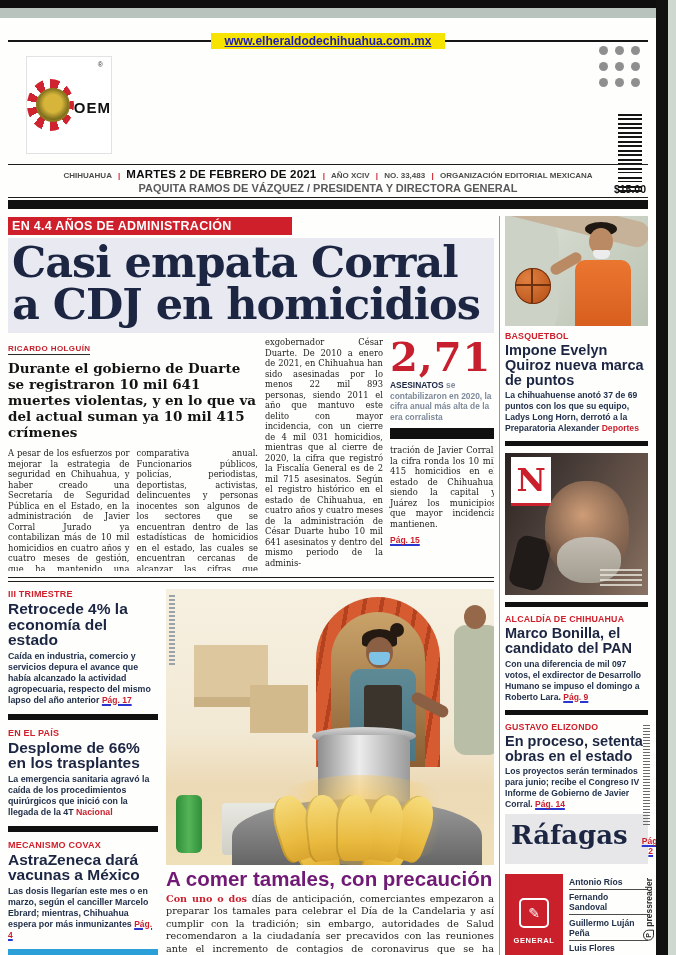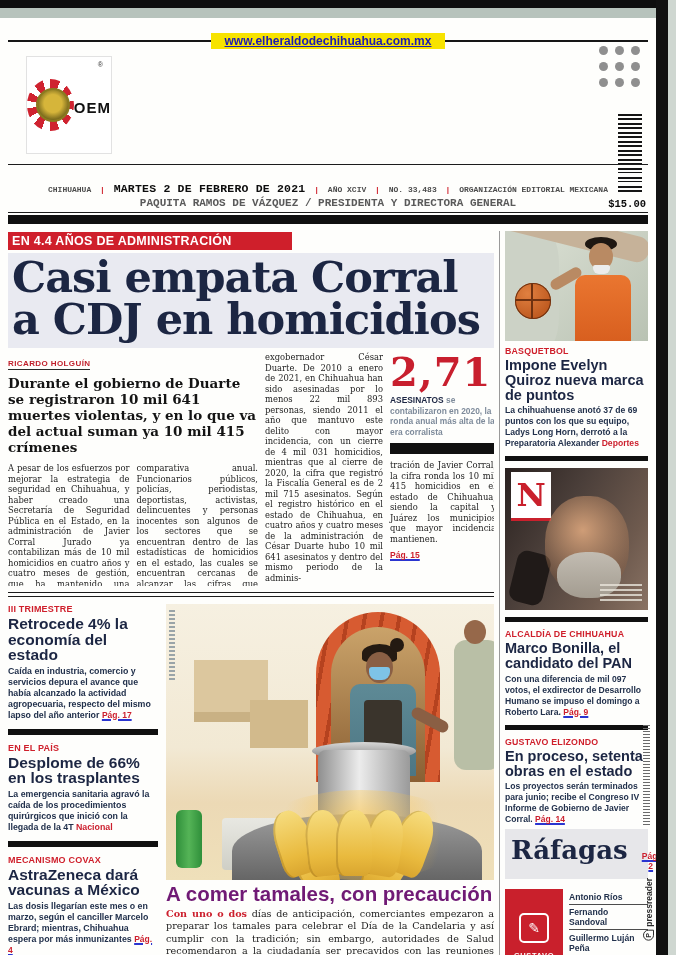--- a/index.html
+++ b/index.html
@@ -22,21 +22,21 @@
            background:repeating-conic-gradient(#cf2330 0 22deg,#fff 22deg 40deg);}
   .oem-sun::after{content:"";position:absolute;left:9px;top:9px;width:34px;height:34px;border-radius:50%;
            background:radial-gradient(circle at 50% 45%,#d6b53a 0 40%,#7a6a1d 72%,#3c3310 100%);
            border:2px solid #8a7a20;box-sizing:border-box;}
   .oem-reg{position:absolute;right:8px;top:4px;font-size:7px;color:#333;}
   .oem-label{margin-top:4px;font-weight:bold;font-size:15px;letter-spacing:1px;color:#111;}
   .mast-title{font-family:"DejaVu Serif","Liberation Serif",serif;font-weight:bold;font-size:60px;
               letter-spacing:-1px;color:#141414;line-height:1.02;}
   .mast-reg{font-size:13px;vertical-align:top;color:#141414;}
   .mast-sub{margin-top:-4px;color:#cf1f2b;font-weight:bold;font-size:16px;letter-spacing:7px;}
-  .dateline{border-top:1.5px solid #1c1c1c;margin-top:2px;padding-top:17px;position:relative;font-family:Liberation Mono, monospace;}
+  .dateline{border-top:1.5px solid #1c1c1c;margin-top:2px;padding-top:3px;position:relative;}
   .dl1{text-align:center;font-size:8px;color:#4c4c4c;font-weight:bold;white-space:nowrap;}
   .dl1 .sep{color:#cf1f2b;font-weight:bold;padding:0 4px;}
   .dl-date{color:#0d0d0d;font-size:11.5px;font-weight:900;letter-spacing:.2px;}
   .dl2{text-align:center;font-size:11px;color:#5a5a5a;font-weight:bold;margin-top:2px;padding-bottom:3px;
        border-bottom:1.5px solid #1c1c1c;}
   .price{position:absolute;right:2px;bottom:3px;font-size:10.5px;font-weight:900;color:#0d0d0d;}
   .thickbar{height:9px;background:#101010;margin-top:2px;}
 
   
   .content{display:flex;margin-top:7px;gap:5px;height:748px;}
@@ -229,21 +229,21 @@
               <div class="cols2">
                 <p class="bodytext">A pesar de los esfuerzos por mejorar la estrategia de seguridad en Chihuahua, y haber creado una Secretaría de Seguridad Pública en el Estado, en la administración de Javier Corral Jurado ya contabilizan más de 10 mil homicidios en cuatro años y cuatro meses de gestión, que ha mantenido una inclinación al alza dentro de la</p>
                 <p class="bodytext">comparativa anual. Funcionarios públicos, policías, periodistas, deportistas, activistas, delincuentes y personas inocentes son algunos de los sectores que se encuentran dentro de las estadísticas de homicidios en el estado, las cuales se encuentran cercanas de alcanzar las cifras que registró el periodo del</p>
               </div>
             </div>
             <p class="bodytext col3">exgobernador César Duarte. De 2010 a enero de 2021, en Chihuahua han sido asesinadas por lo menos 22 mil 893 personas, siendo 2011 el año que mantuvo este delito con mayor incidencia, con un cierre de 4 mil 031 homicidios, mientras que al cierre de 2020, la cifra que registró la Fiscalía General es de 2 mil 715 asesinatos. Según el registro histórico en el estado de Chihuahua, en cuatro años y cuatro meses de la administración de César Duarte hubo 10 mil 641 asesinatos y dentro del mismo periodo de la adminis-</p>
             <div class="col4">
               <div class="bignum">2,715</div>
               <div class="figcap">
                 <span class="figlabel">ASESINATOS</span>
-                <span class="figtext">se contabilizaron en 2020, la ronda anual más alta de la era corralista</span>
+                <span class="figtext">se contabilizaron en 2020, la cifra anual más alta de la era corralista</span>
               </div>
               <div class="blackbar"></div>
               <p class="bodytext">tración de Javier Corral, la cifra ronda los 10 mil 415 homicidios en el estado de Chihuahua, siendo la capital y Juárez los municipios que mayor incidencia mantienen.</p>
               <span class="pglink">Pág. 15</span>
             </div>
           </div>
         </div>
 
         <div class="dblrule"></div>
 
@@ -363,21 +363,21 @@
           <span class="pglink">Pág. 14</span></p>
 
         <div class="rafagas">
           <span class="raf-title">Ráfagas</span>
           <span class="pglink">Pág. 2</span>
         </div>
 
         <div class="escriben">
           <div class="esc-box">
             <div class="esc-pen">✎</div>
-            <div class="esc-label">GUSTAVO</div>
+            <div class="esc-label">GENERAL</div>
           </div>
           <div class="esc-names">
             <div class="esc-name">Antonio Ríos</div>
             <div class="esc-name">Fernando Sandoval</div>
             <div class="esc-name">Guillermo Luján Peña</div>
             <div class="esc-name">Luis Flores</div>
             <div class="esc-name">Sergio Armendáriz</div>
 
           </div>
         </div>

